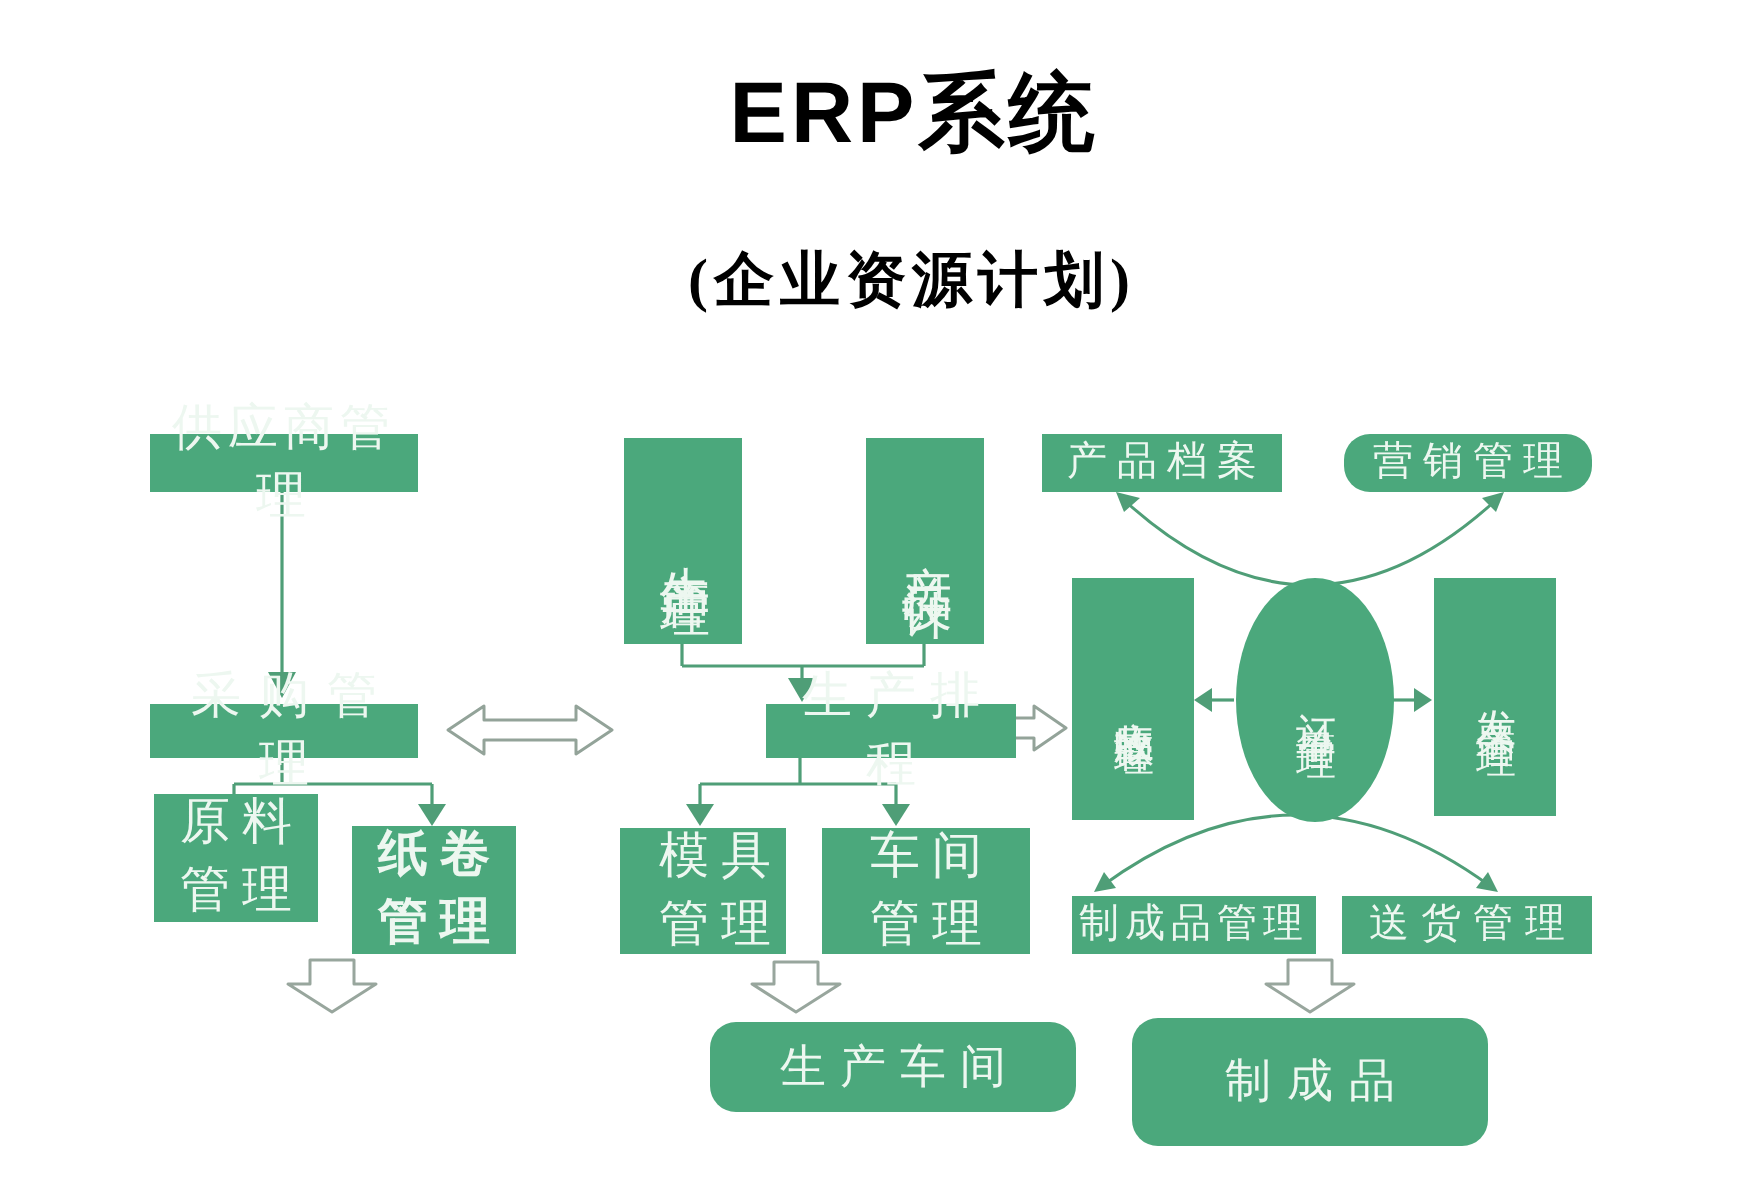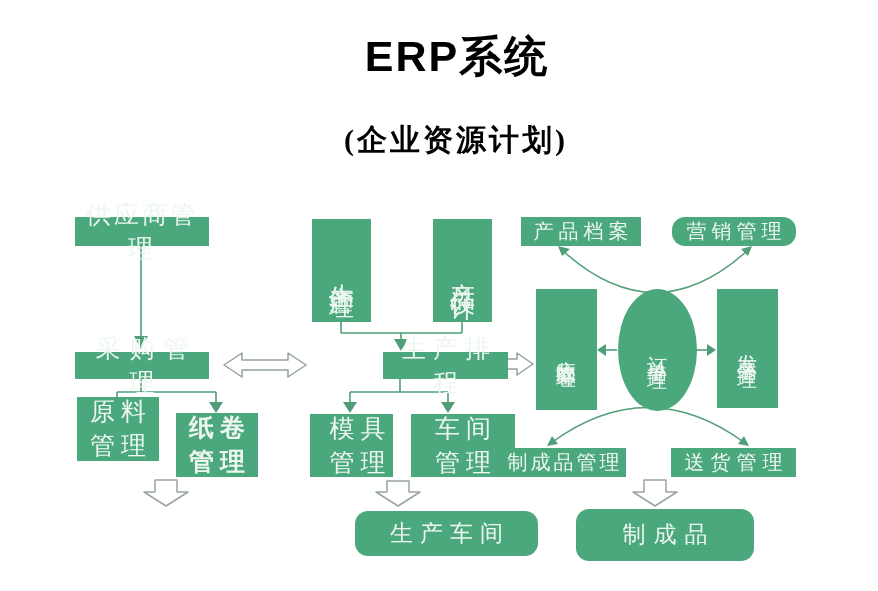--- a/index.html
+++ b/index.html
@@ -122,17 +122,17 @@
 管理</div>
   <div class="box" style="left:411px;top:414px;width:104px;height:63px;letter-spacing:6px;padding-left:6px;box-sizing:border-box;">车间
 管理</div>
   <div class="box rounded" style="left:311px;top:511px;width:183px;height:45px;letter-spacing:7px;padding-left:7px;box-sizing:border-box;margin-left:44px;">生产车间</div>
 
   <div class="box" style="left:521px;top:217px;width:120px;height:29px;font-size:20px;letter-spacing:5px;padding-left:5px;box-sizing:border-box;">产品档案</div>
   <div class="box" style="left:672px;top:217px;width:124px;height:29px;font-size:20px;letter-spacing:5px;padding-left:5px;box-sizing:border-box;border-radius:13px;">营销管理</div>
   <div class="box vbox" style="left:536px;top:289px;width:61px;height:121px;font-size:20px;letter-spacing:2px;">应收款管理</div>
   <div class="box vbox ellipse" style="left:618px;top:289px;width:79px;height:122px;font-size:20px;letter-spacing:5px;">订单管理</div>
   <div class="box vbox" style="left:717px;top:289px;width:61px;height:119px;font-size:20px;letter-spacing:5px;">发票管理</div>
-  <div class="box" style="left:504px;top:448px;width:122px;height:29px;font-size:20px;letter-spacing:3px;">制成品管理</div>
+  <div class="box" style="left:536px;top:448px;width:122px;height:29px;font-size:20px;letter-spacing:3px;">制成品管理</div>
   <div class="box" style="left:671px;top:448px;width:125px;height:29px;font-size:20px;letter-spacing:6px;padding-left:6px;box-sizing:border-box;text-align:right;">送货管理</div>
-  <div class="box rounded" style="left:566px;top:509px;width:178px;height:52px;letter-spacing:8px;padding-left:8px;box-sizing:border-box;margin-left:10px;">制成品</div>
+  <div class="box rounded" style="left:566px;top:509px;width:178px;height:64px;letter-spacing:8px;padding-left:8px;box-sizing:border-box;">制成品</div>
 
 </div>
 
 </body></html>

